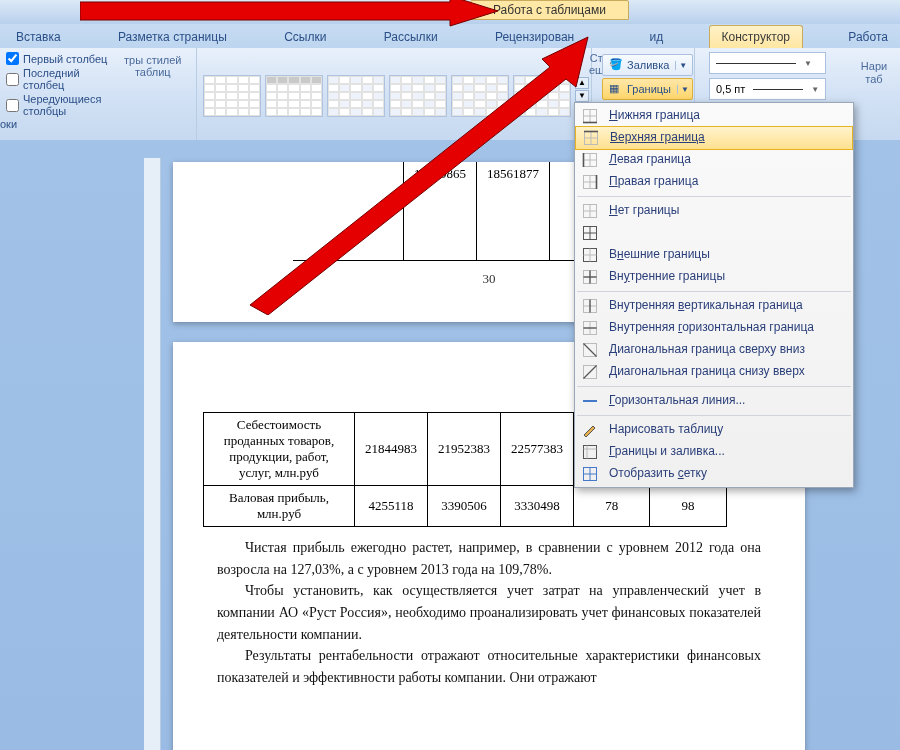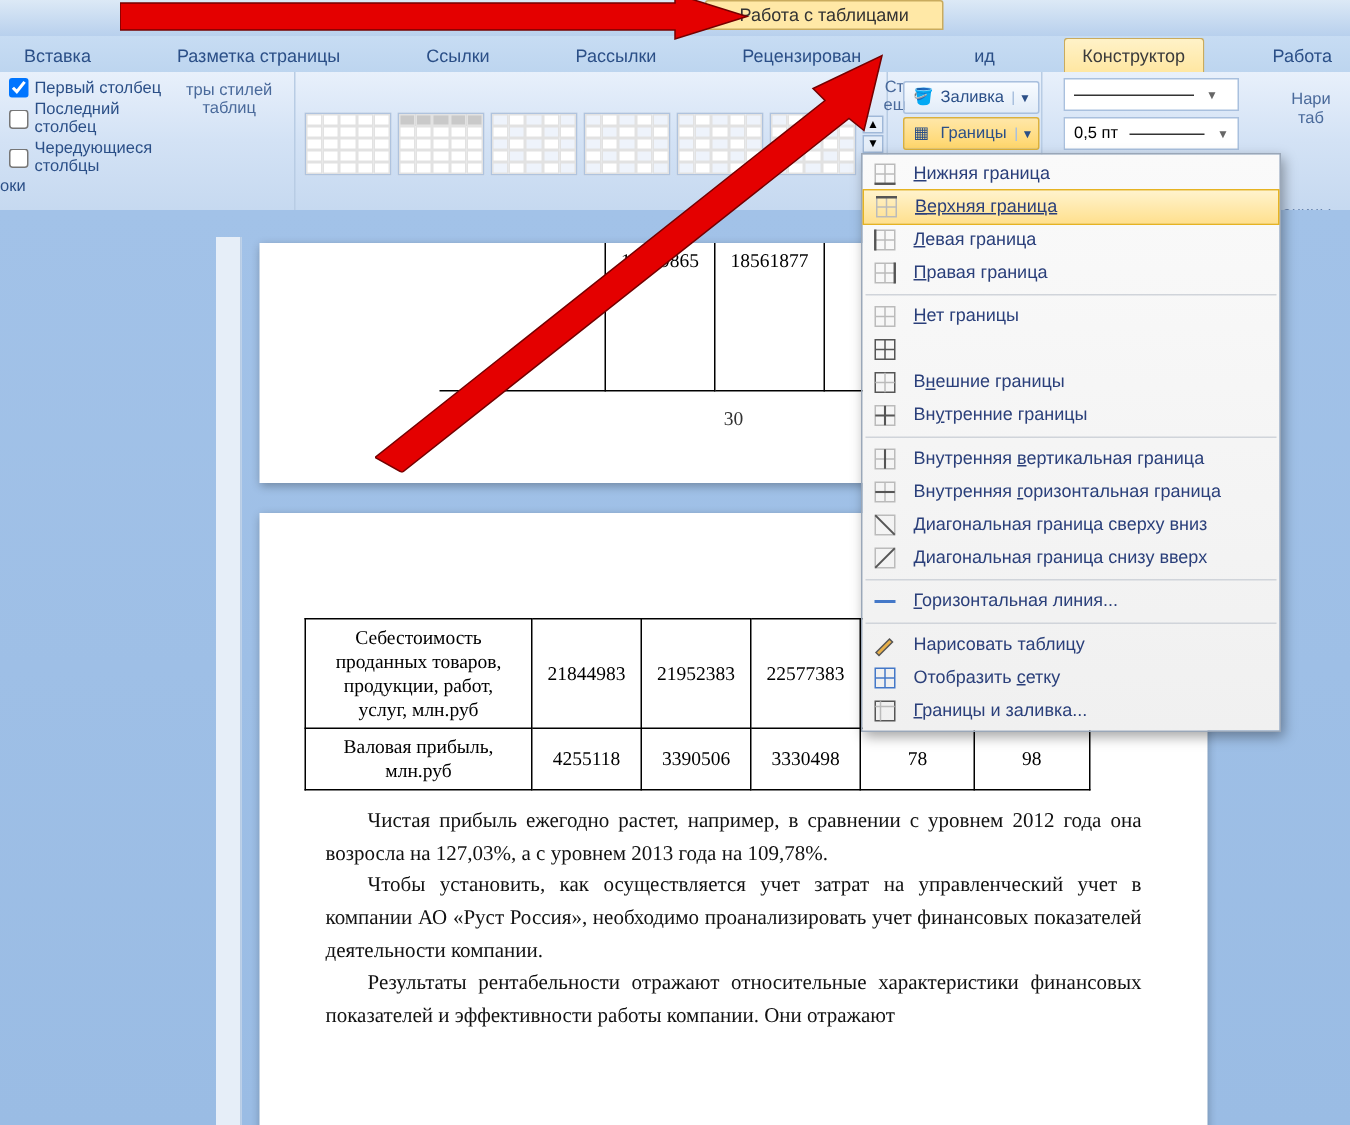--- a/index.html
+++ b/index.html
@@ -511,36 +511,36 @@
       <div class="ic">
         <svg viewBox="0 0 16 16">
           <path d="M2 13 L11 4 L13 6 L4 15 Z" fill="#E8B04A" stroke="#555"></path>
         </svg>
       </div>
       <div class="txt">Нарисовать таблицу</div>
     </div>
     <div class="mi">
       <div class="ic">
         <svg viewBox="0 0 16 16">
+          <rect x="1.5" y="1.5" width="13" height="13" fill="none" stroke="#555"></rect>
+          <line x1="5" y1="1.5" x2="5" y2="14.5" stroke="#BBB" stroke-width="1"></line>
+          <line x1="1.5" y1="5" x2="14.5" y2="5" stroke="#BBB" stroke-width="1"></line>
+        </svg>
+      </div>
+      <div class="txt"><span class="underline-letter">Г</span>раницы и заливка...</div>
+    </div>
+    <div class="mi">
+      <div class="ic">
+        <svg viewBox="0 0 16 16">
           <rect x="1.5" y="1.5" width="13" height="13" fill="none" stroke="#4478C8"></rect>
           <line x1="8" y1="1.5" x2="8" y2="14.5" stroke="#4478C8" stroke-width="1"></line>
           <line x1="1.5" y1="8" x2="14.5" y2="8" stroke="#4478C8" stroke-width="1"></line>
         </svg>
       </div>
       <div class="txt">Отобразить <span class="underline-letter">с</span>етку</div>
-    </div>
-    <div class="mi">
-      <div class="ic">
-        <svg viewBox="0 0 16 16">
-          <rect x="1.5" y="1.5" width="13" height="13" fill="none" stroke="#555"></rect>
-          <line x1="5" y1="1.5" x2="5" y2="14.5" stroke="#BBB" stroke-width="1"></line>
-          <line x1="1.5" y1="5" x2="14.5" y2="5" stroke="#BBB" stroke-width="1"></line>
-        </svg>
-      </div>
-      <div class="txt"><span class="underline-letter">Г</span>раницы и заливка...</div>
     </div>
   </div>
 
 <svg class="arrow-red" style="left:80px; top:-4px;" width="420" height="34">
   <polygon points="0,6 370,6 370,0 418,15 370,30 370,24 0,24" fill="#E40000" stroke="#750000" stroke-width="1"></polygon>
 </svg>
 <svg class="arrow-red" style="left:250px; top:35px;" width="340" height="280">
   <polygon points="0,270 300,32 292,24 338,2 326,52 316,44 18,280" fill="#E40000" stroke="#750000" stroke-width="1"></polygon>
 </svg>
 

